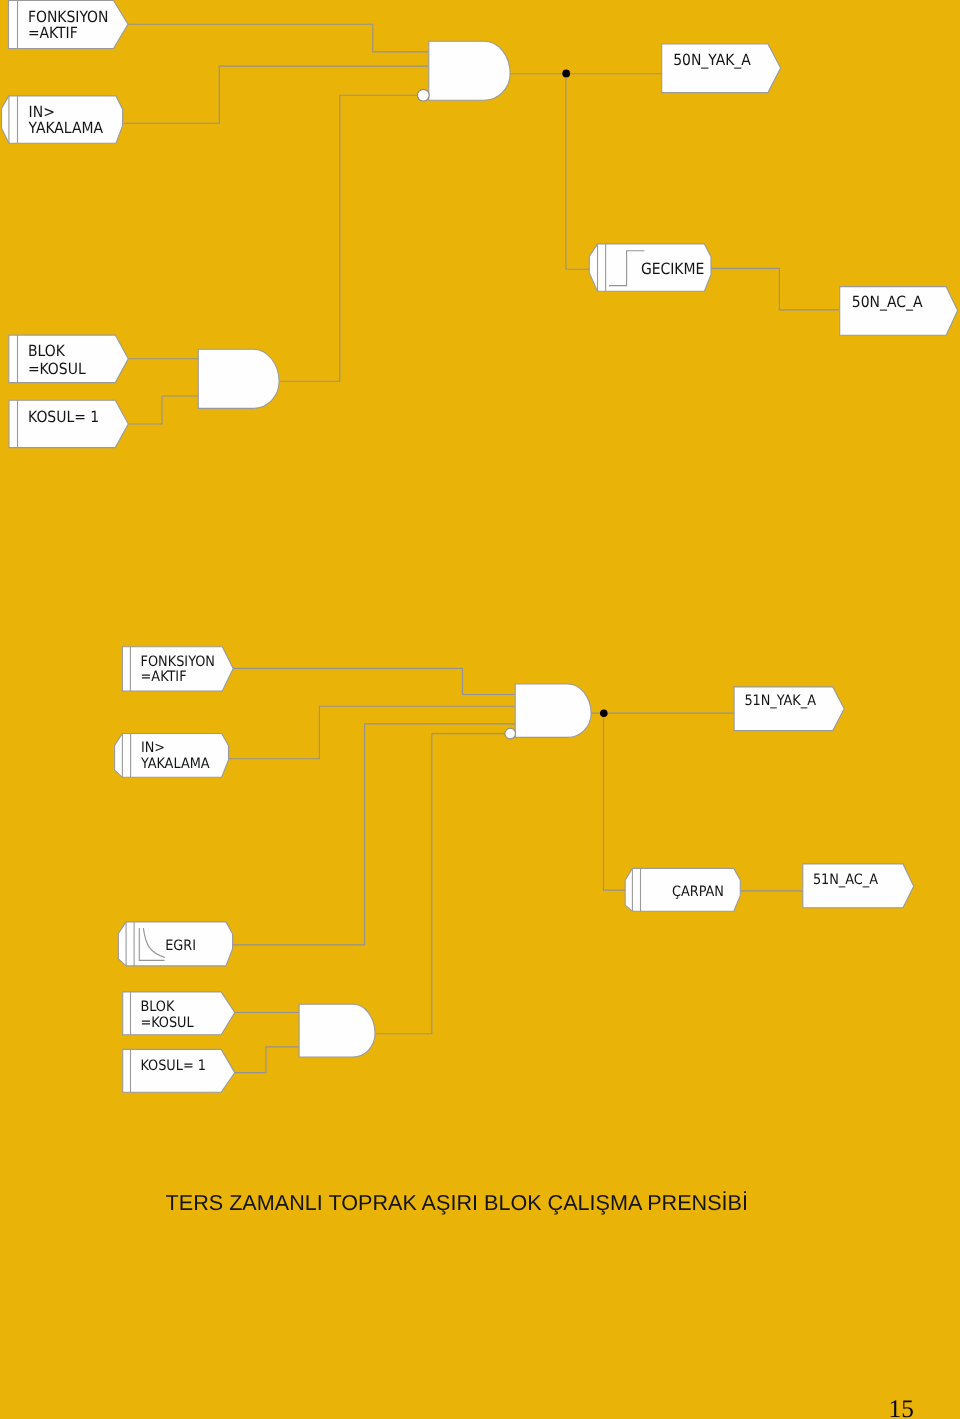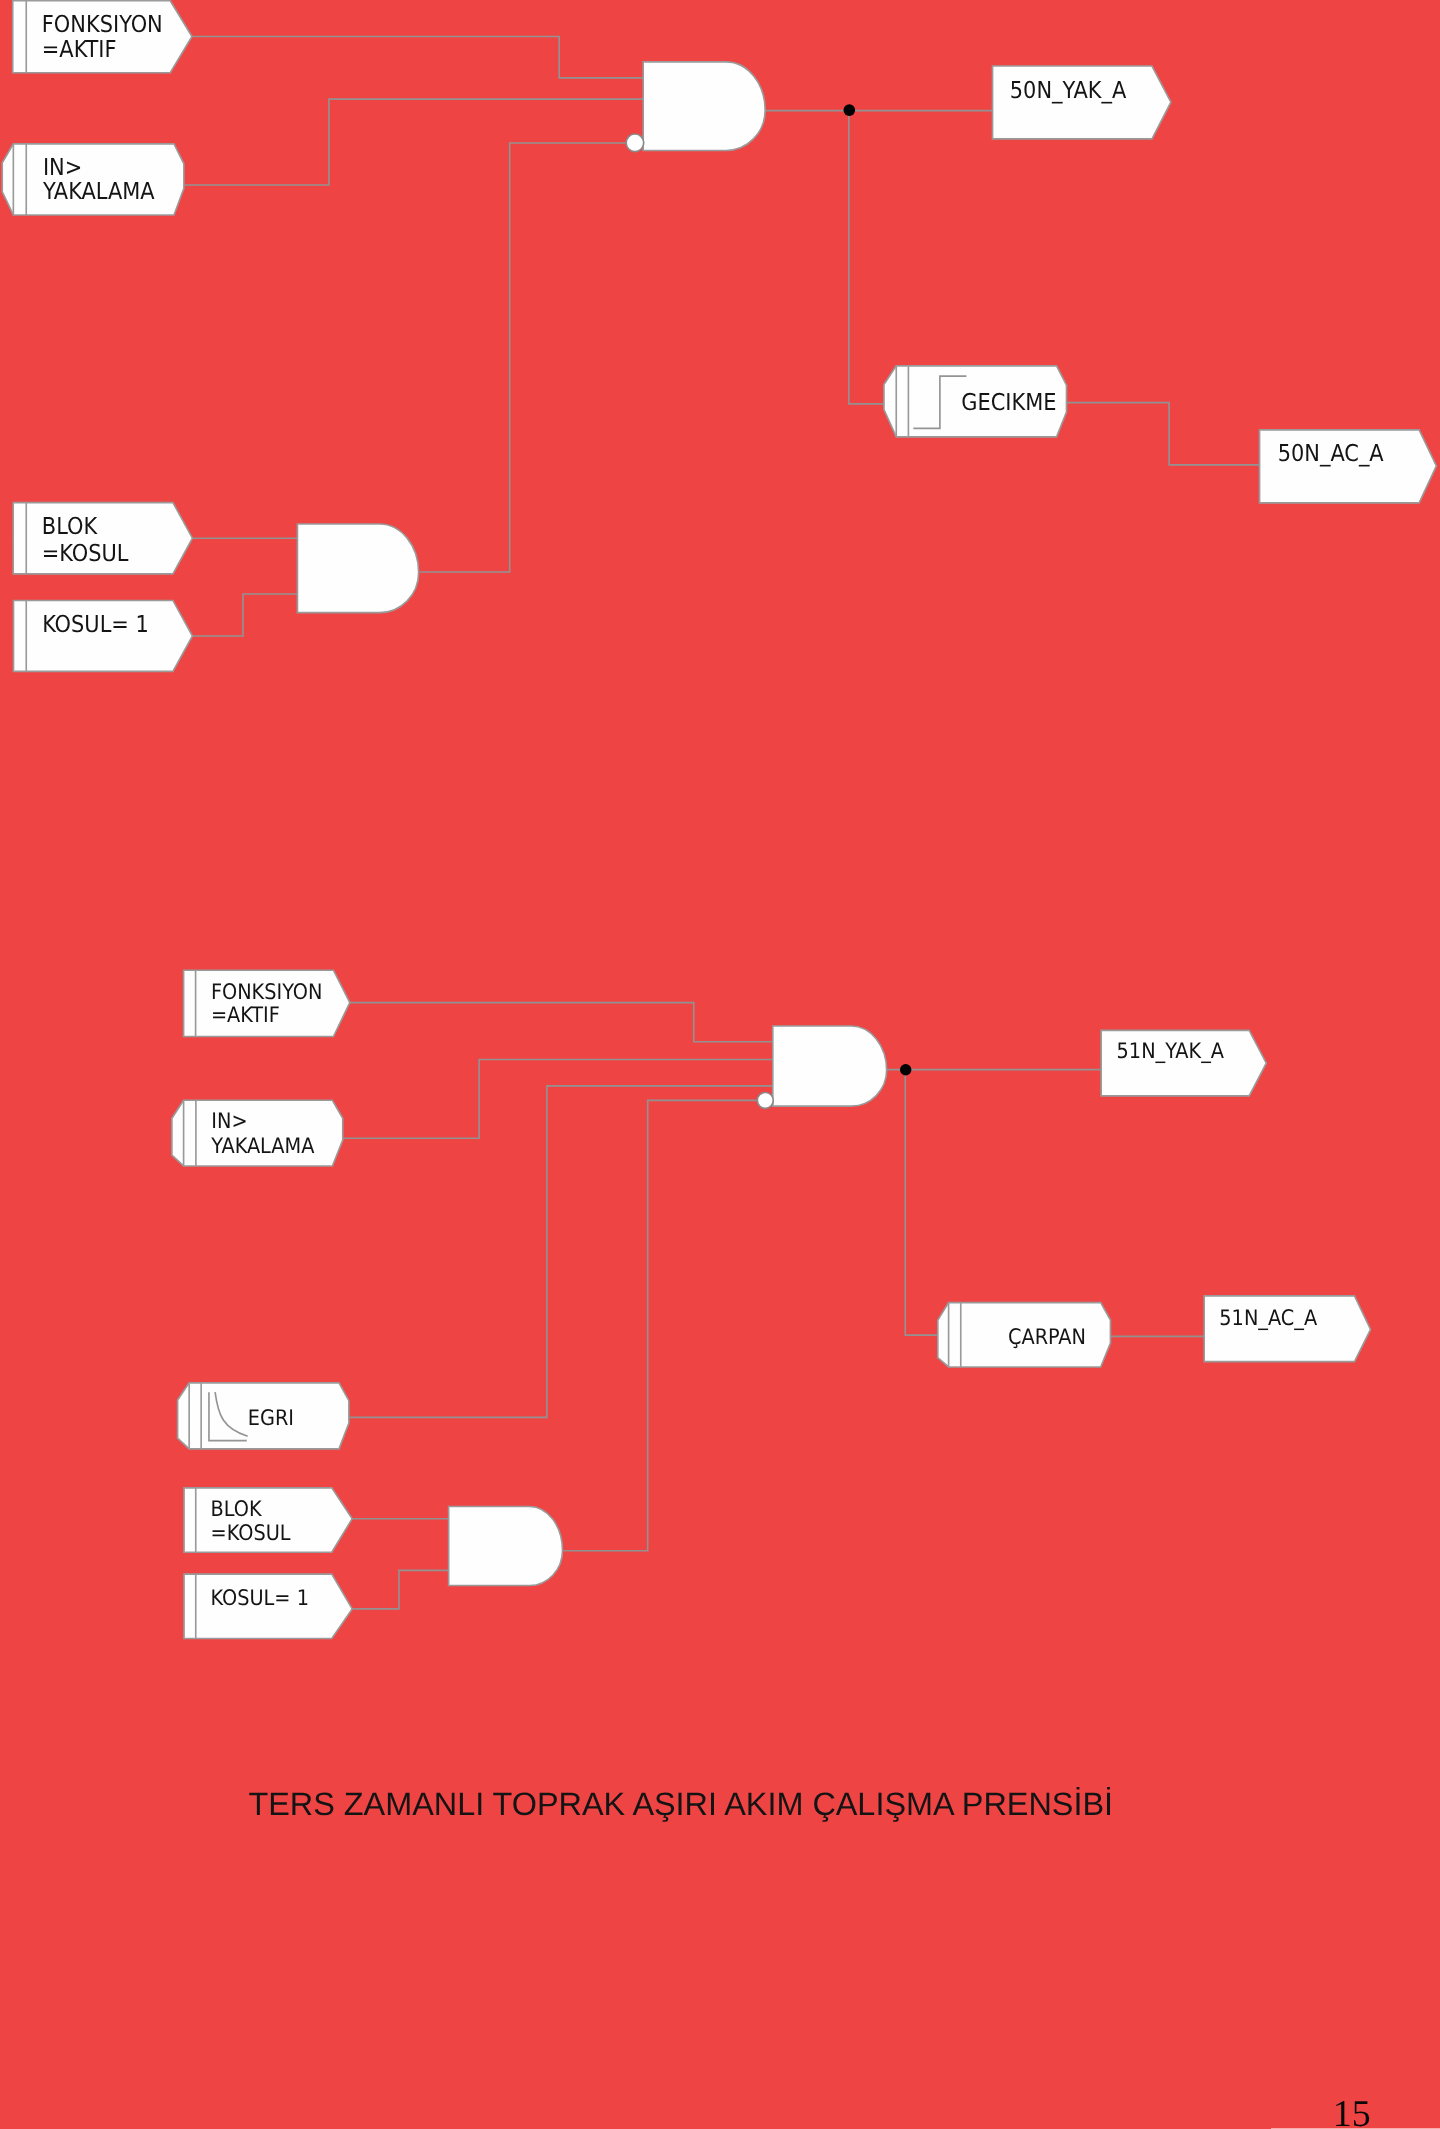--- a/index.html
+++ b/index.html
@@ -1,20 +1,20 @@
 <!DOCTYPE html>
 <html><head>
 <meta charset="utf-8">
 <title>Koruma Roleleri - Calisma Prensibi</title>
 <style>
   html,body{margin:0;padding:0;background:#ffffff;}
   body{width:960px;height:1419px;position:relative;overflow:hidden;
        font-family:"Liberation Sans", sans-serif;color:#000;
        -webkit-font-smoothing:antialiased;text-rendering:geometricPrecision;}
-  .page{position:absolute;left:0;top:0;width:960px;height:1419px;background:#ef4444;}
+  .page{position:absolute;left:0;top:0;width:960px;height:1419px;background:#eab308;}
   svg#art{position:absolute;left:0;top:0;display:block;}
   svg#art .sh{fill:#fefefe;stroke:#9a9a9a;stroke-width:1.1;}
   svg#art .wire{fill:none;stroke:#929292;stroke-width:1.1;}
   svg#art .gate{fill:#fefefe;stroke:#9a9a9a;stroke-width:1.1;}
   svg#art .bub{fill:#ffffff;stroke:#8a8a8a;stroke-width:1.1;}
   svg#art .dot{fill:#000;stroke:none;}
   svg#art .icn{fill:none;stroke:#949494;stroke-width:1.1;}
   svg#art text{font-family:"DejaVu Sans",sans-serif;font-stretch:condensed;fill:#141414;}
   .cap{position:absolute;font-family:"Liberation Sans",sans-serif;color:#141414;white-space:nowrap;}
   .pageno{position:absolute;font-family:"Liberation Serif",serif;color:#0a0a0a;}
@@ -136,15 +136,15 @@
   <text x="140.9" y="768.4" font-size="14.3" text-anchor="start">YAKALAMA</text>
   <text x="165.2" y="949.8" font-size="14.3" text-anchor="start">EGRI</text>
   <text x="140.4" y="1010.8" font-size="14.3" text-anchor="start">BLOK</text>
   <text x="140.4" y="1026.9" font-size="14.3" text-anchor="start">=KOSUL</text>
   <text x="140.4" y="1069.9" font-size="14.3" text-anchor="start">KOSUL= 1</text>
   <text x="672.0" y="895.7" font-size="14.3" text-anchor="start">ÇARPAN</text>
   <text x="744.4" y="705.0" font-size="14.3" text-anchor="start">51N_YAK_A</text>
   <text x="812.9" y="883.5" font-size="14.3" text-anchor="start">51N_AC_A</text>
 </g>
 </svg>
-<div class="cap" id="cap2" style="left:165.6px;top:1189.5px;font-size:21.6px;">TERS ZAMANLI TOPRAK AŞIRI AKIM ÇALIŞMA PRENSİBİ</div>
+<div class="cap" id="cap2" style="left:165.6px;top:1189.5px;font-size:21.6px;">TERS ZAMANLI TOPRAK AŞIRI BLOK ÇALIŞMA PRENSİBİ</div>
 <div class="pageno" style="left:888.5px;top:1394.8px;font-size:25.3px;">15</div>
 </div>
 
 </body></html>

